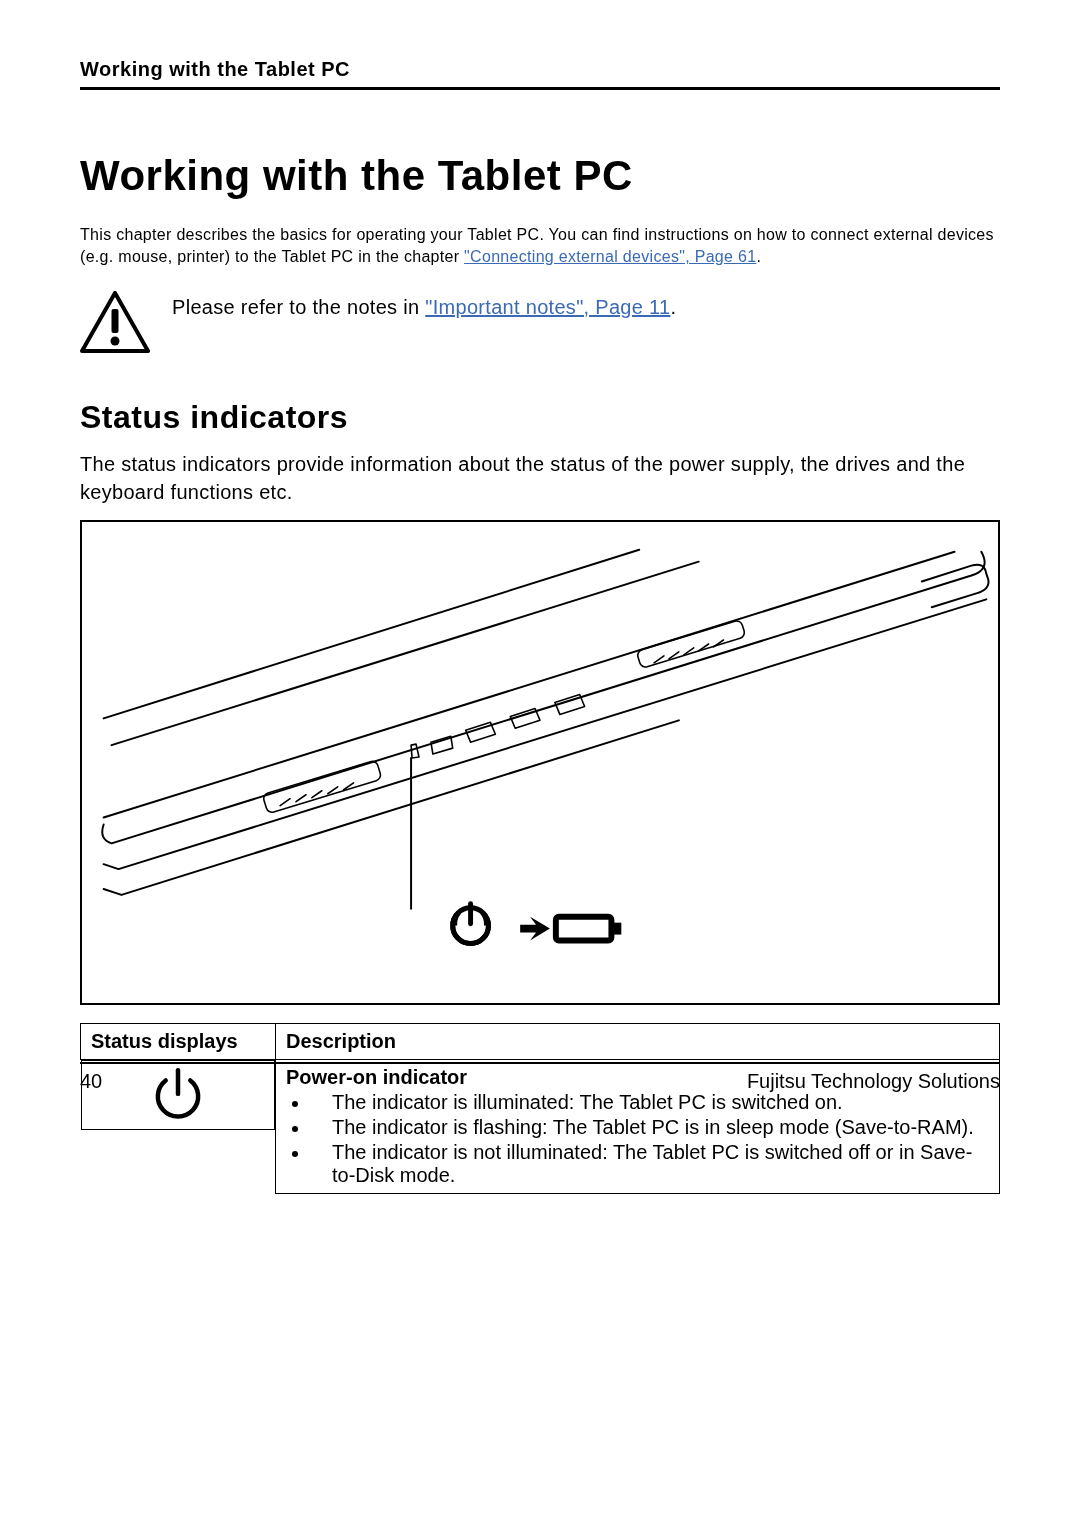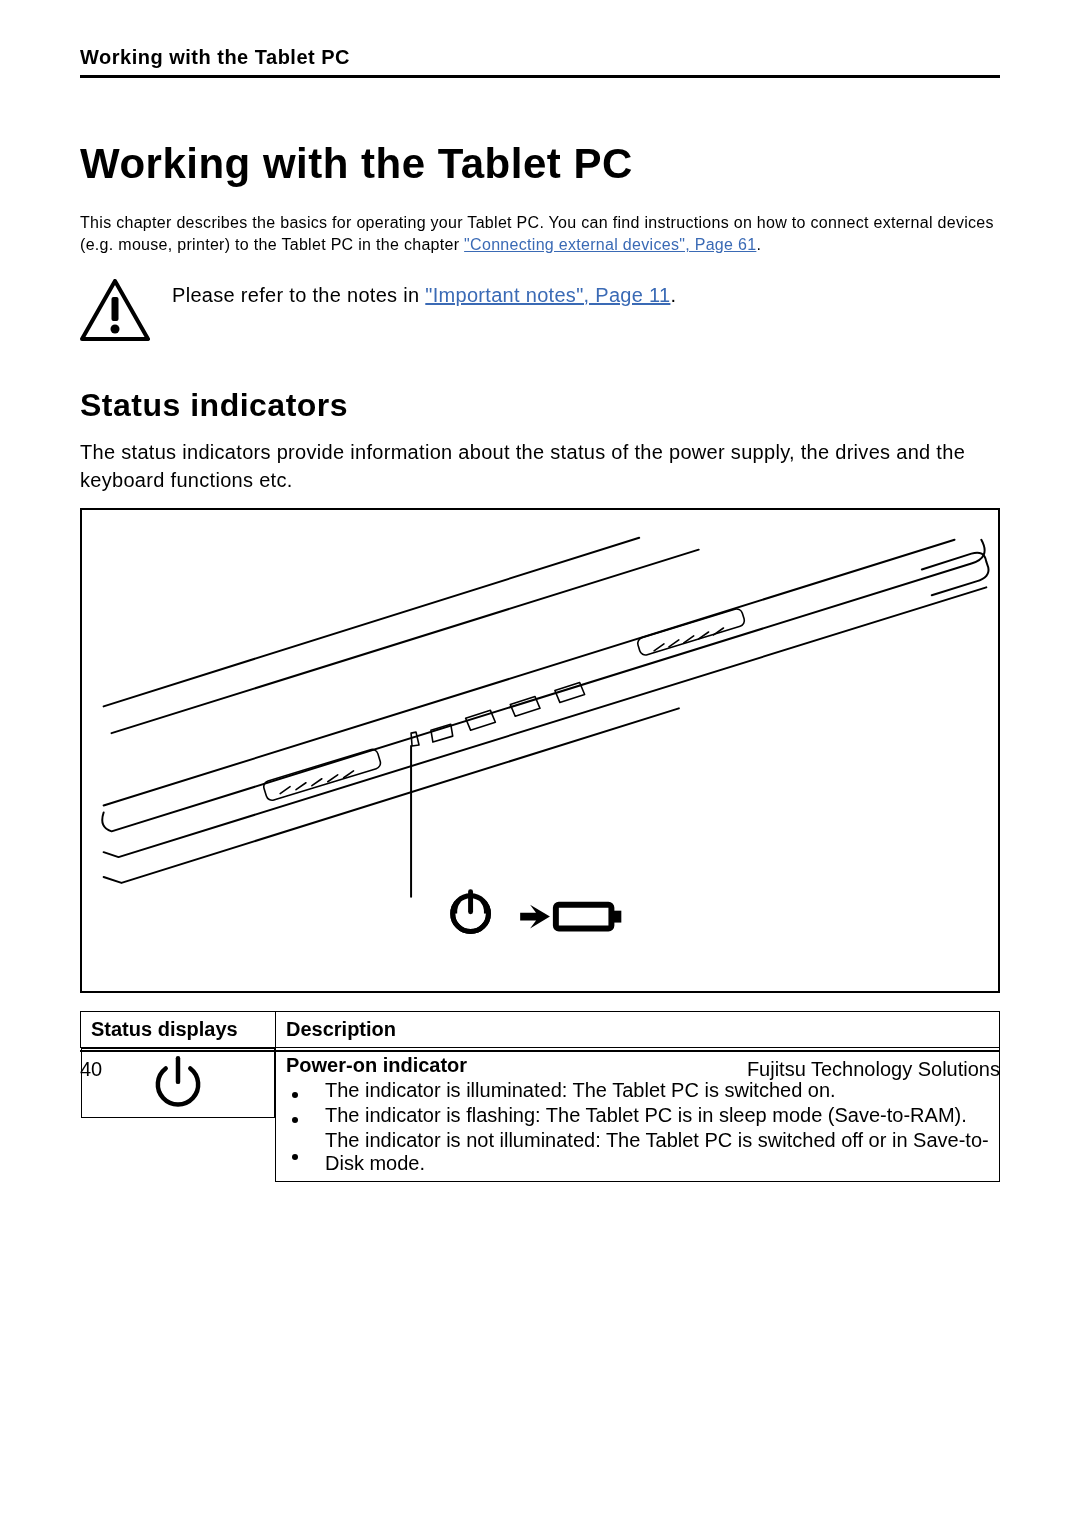--- a/index.html
+++ b/index.html
@@ -1,36 +1,36 @@
 <!DOCTYPE html>
 <html><head>
 <meta charset="utf-8">
 <style>
   * { box-sizing: border-box; margin: 0; padding: 0; }
   html, body { width: 1080px; height: 1529px; background: #fff; font-family: Arial, Helvetica, sans-serif; color: #000; }
-  .page { width: 1080px; height: 1129px; padding: 46px 80px 0 80px; position: relative; }
+  .page { width: 1080px; height: 1129px; padding: 46px 80px 0 80px; position: relative; margin-top: 12px; }
   .running-head { font-size: 20px; font-weight: bold; letter-spacing: 0.5px; }
   .hr-thick { border: none; border-top: 3px solid #000; margin-top: 6px; }
   .h1 { font-size: 42px; font-weight: bold; letter-spacing: 0.5px; margin-top: 62px; }
   .intro { font-size: 16px; line-height: 1.4; margin-top: 24px; letter-spacing: 0.3px; }
   .link { color: #3a6ab5; text-decoration: underline; }
   .note-row { display: flex; align-items: flex-start; margin-top: 22px; gap: 22px; }
   .warn-icon { flex: 0 0 70px; }
   .note-text { font-size: 20px; line-height: 1.4; letter-spacing: 0.3px; padding-top: 2px; }
   .h2 { font-size: 32px; font-weight: bold; margin-top: 40px; letter-spacing: 0.5px; }
   .sub-intro { font-size: 20px; line-height: 1.4; margin-top: 14px; letter-spacing: 0.3px; }
   .diagram-box { border: 2px solid #000; margin-top: 14px; height: 485px; display: flex; align-items: center; justify-content: center; }
   .diagram-box svg { width: 100%; height: 100%; }
   table.status { border-collapse: collapse; width: 100%; margin-top: 18px; font-size: 20px; }
   table.status th, table.status td { border: 1.5px solid #000; padding: 6px 10px; vertical-align: top; text-align: left; }
   table.status th { font-weight: bold; border-radius: 13px; }
   .col-icon { width: 195px; text-align: center; }
   .desc-title { font-weight: bold; }
   ul.bullets { list-style: none; margin: 2px 0 0 0; padding: 0; }
-  ul.bullets li { display: flex; align-items: center; gap: 27px; margin-top: 2px; }
+  ul.bullets li { display: flex; align-items: flex-start; gap: 34px; margin-top: 2px; }
   ul.bullets li .dot { width: 6px; height: 6px; background: #000; border-radius: 50%; margin-top: 10px; flex: 0 0 6px; margin-left: 6px; }
   .cell-icon { display: flex; align-items: flex-start; justify-content: center; padding-top: 6px; }
   .footer { position: absolute; left: 80px; right: 80px; bottom: 48px; }
   .hr-thin { border: none; border-top: 2px solid #000; }
   .footer-row { display: flex; justify-content: space-between; font-size: 20px; margin-top: 6px; }
 </style>
 </head>
 <body>
 
 <div class="page">

